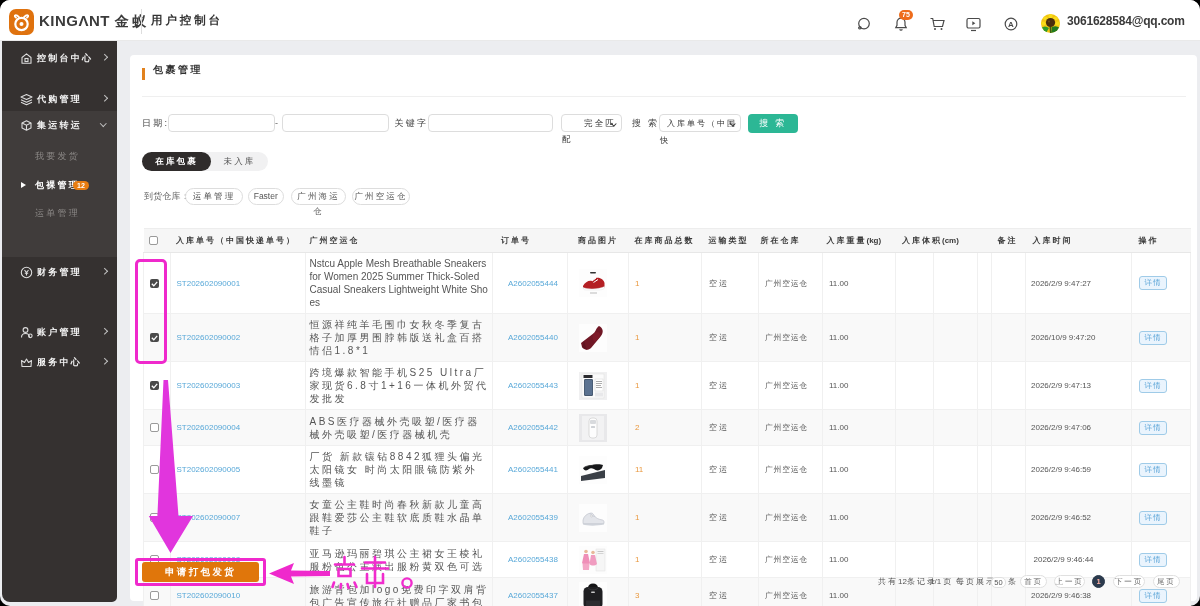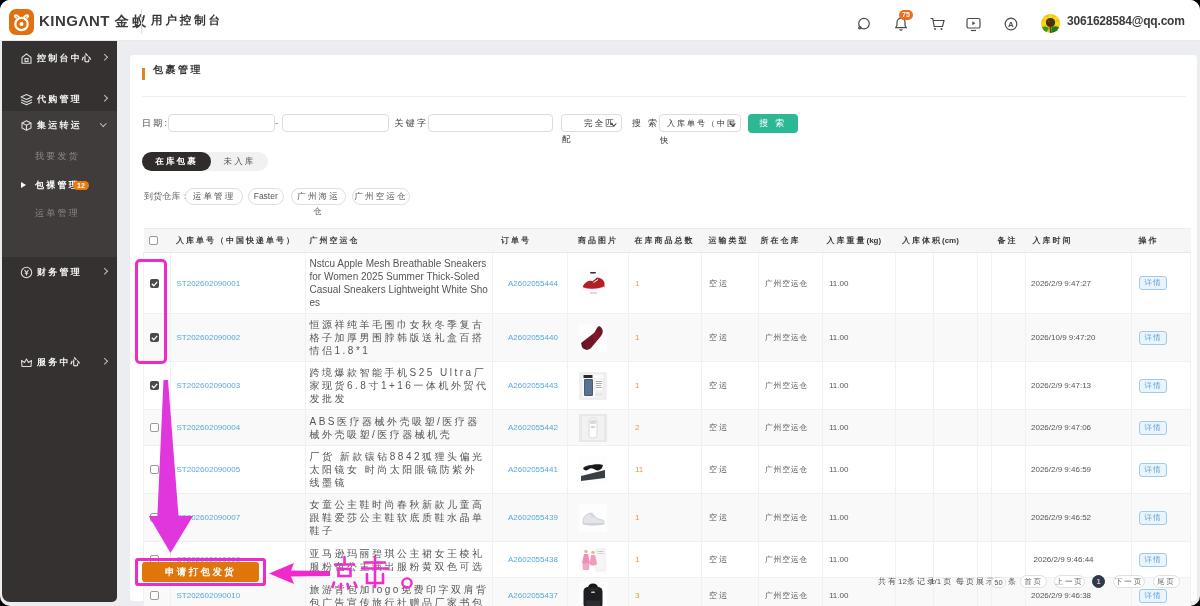--- a/index.html
+++ b/index.html
@@ -154,20 +154,29 @@
         <span class="txt cjk">运单管理</span>
       </div>
  <div class="mi" style="top:216px">
         <svg width="13" height="13" viewBox="0 0 13 13" fill="none" stroke="#dcdcdc" stroke-width="1.1">
           <circle cx="6.5" cy="6.5" r="5.2"></circle>
           <path d="M4.5 4 L6.5 6.5 L8.5 4 M6.5 6.5 V9.5 M4.8 7.2 h3.4"></path>
         </svg>
         <span class="txt cjk">财务管理</span>
         <span class="chev"></span>
       </div>
+ <div class="mi" style="top:276px">
+        <svg width="13" height="13" viewBox="0 0 13 13" fill="none" stroke="#dcdcdc" stroke-width="1.1">
+          <circle cx="5.5" cy="4" r="2.4"></circle>
+          <path d="M1.5 11.5 C1.5 8.8 3.3 7.5 5.5 7.5 C7.7 7.5 9.5 8.8 9.5 11.5"></path>
+          <circle cx="10.3" cy="9.8" r="1.8"></circle>
+        </svg>
+        <span class="txt cjk">账户管理</span>
+        <span class="chev"></span>
+      </div>
  <div class="mi" style="top:306px">
         <svg width="13" height="13" viewBox="0 0 13 13" fill="none" stroke="#dcdcdc" stroke-width="1.1">
           <path d="M2 10.5 L1.5 4.5 L4.5 6.5 L6.5 3 L8.5 6.5 L11.5 4.5 L11 10.5 Z" stroke-linejoin="round"></path>
         </svg>
         <span class="txt cjk">服务中心</span>
         <span class="chev"></span>
       </div>
 </div>
 <div class="card">
 <div class="tbar"></div>

